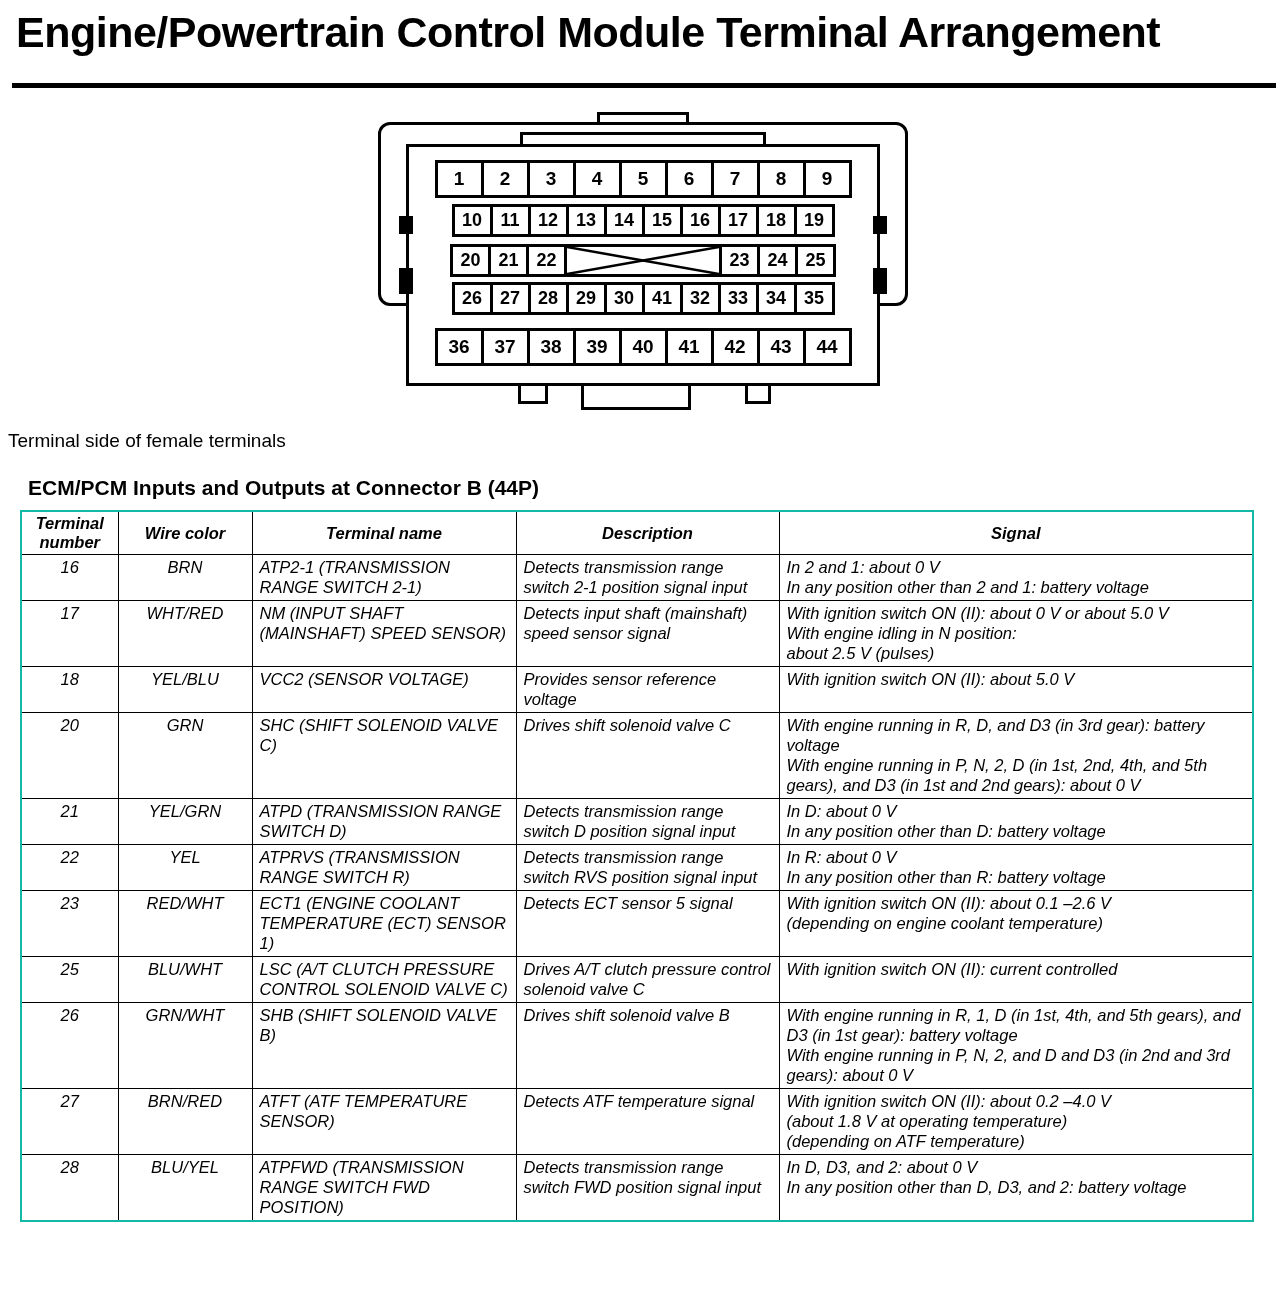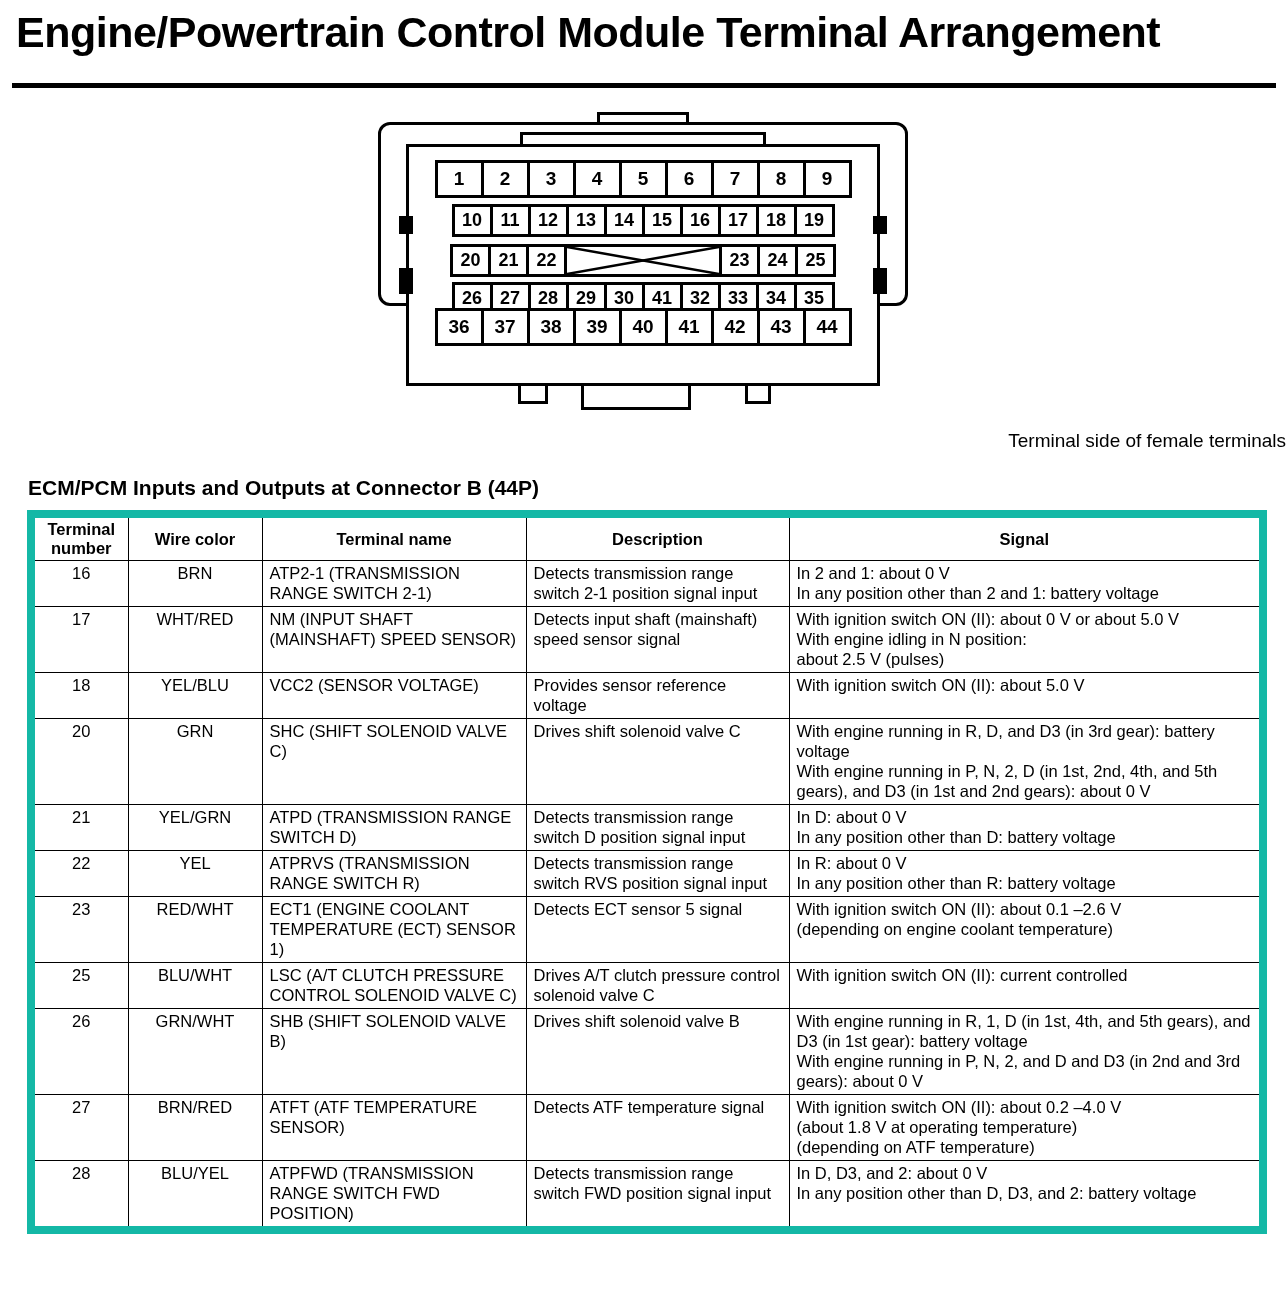--- a/index.html
+++ b/index.html
@@ -24,39 +24,39 @@
   .clip.l1 { left: 26px; top: 104px; width: 14px; height: 18px; }
   .clip.l2 { left: 26px; top: 156px; width: 14px; height: 26px; }
   .clip.r1 { left: 500px; top: 104px; width: 14px; height: 18px; }
   .clip.r2 { left: 500px; top: 156px; width: 14px; height: 26px; }
 
   .trow { position: absolute; left: 0; width: 100%; display: flex; justify-content: center; z-index: 6; }
   .trow.r1 { top: 48px; }
   .trow.r2 { top: 92px; text-align: center; }
   .trow.r3 { top: 132px; }
   .trow.r4 { top: 170px; }
-  .trow.r5 { top: 196px; }
+  .trow.r5 { top: 216px; }
   .t-box { width: 41px; height: 33px; border: 3px solid #000; background: #fff;
            display: flex; align-items: center; justify-content: center;
            font-weight: bold; font-size: 18px; }
   .trow.r1 .t-box, .trow.r5 .t-box { width: 49px; height: 38px; font-size: 19px; }
   .t-box + .t-box, .t-box + .x-box, .x-box + .t-box { margin-left: -3px; }
   .x-box { width: 158px; height: 33px; border: 3px solid #000; background: #fff; position: relative; overflow: hidden; }
   .x-box svg { position: absolute; left: 0; top: 0; width: 100%; height: 100%; display: block; }
   .x-box line { stroke: #000; stroke-width: 2.5px; }
 
-  .caption { text-align: right; font-size: 19px; margin-top: 16px; }
+  .caption { text-align: left; font-size: 19px; margin-top: 16px; padding-left: 8px; }
 
   
   .heading-row { display: flex; justify-content: space-between; align-items: flex-end; margin: 24px 28px 10px 28px; }
   .sec-title { font-size: 21px; font-weight: bold; }
   .note { font-size: 21px; }
 
   
-  table.tt { border-collapse: collapse; table-layout: fixed; width: 1232px; margin: 4px 27px 0 27px; border: 8px solid #14b8a6; }
+  table.tt { border-collapse: collapse; table-layout: fixed; width: 1232px; margin: 4px 27px 0 20px; border: 2px solid #14b8a6; font-style: italic; }
   table.tt th, table.tt td { border: 1.5px solid #000; font-size: 16.5px; line-height: 20px; }
   table.tt th { font-weight: bold; text-align: center; vertical-align: middle; padding: 2px 4px; line-height: 19px; }
   table.tt td { vertical-align: top; padding: 2px 7px 3px 7px; white-space: pre-line; }
   table.tt td.c { text-align: center; white-space: normal; }
   col.c1 { width: 97px; }
   col.c2 { width: 134px; }
   col.c3 { width: 264px; }
   col.c4 { width: 263px; }
   col.c5 { width: 474px; }
 </style>

